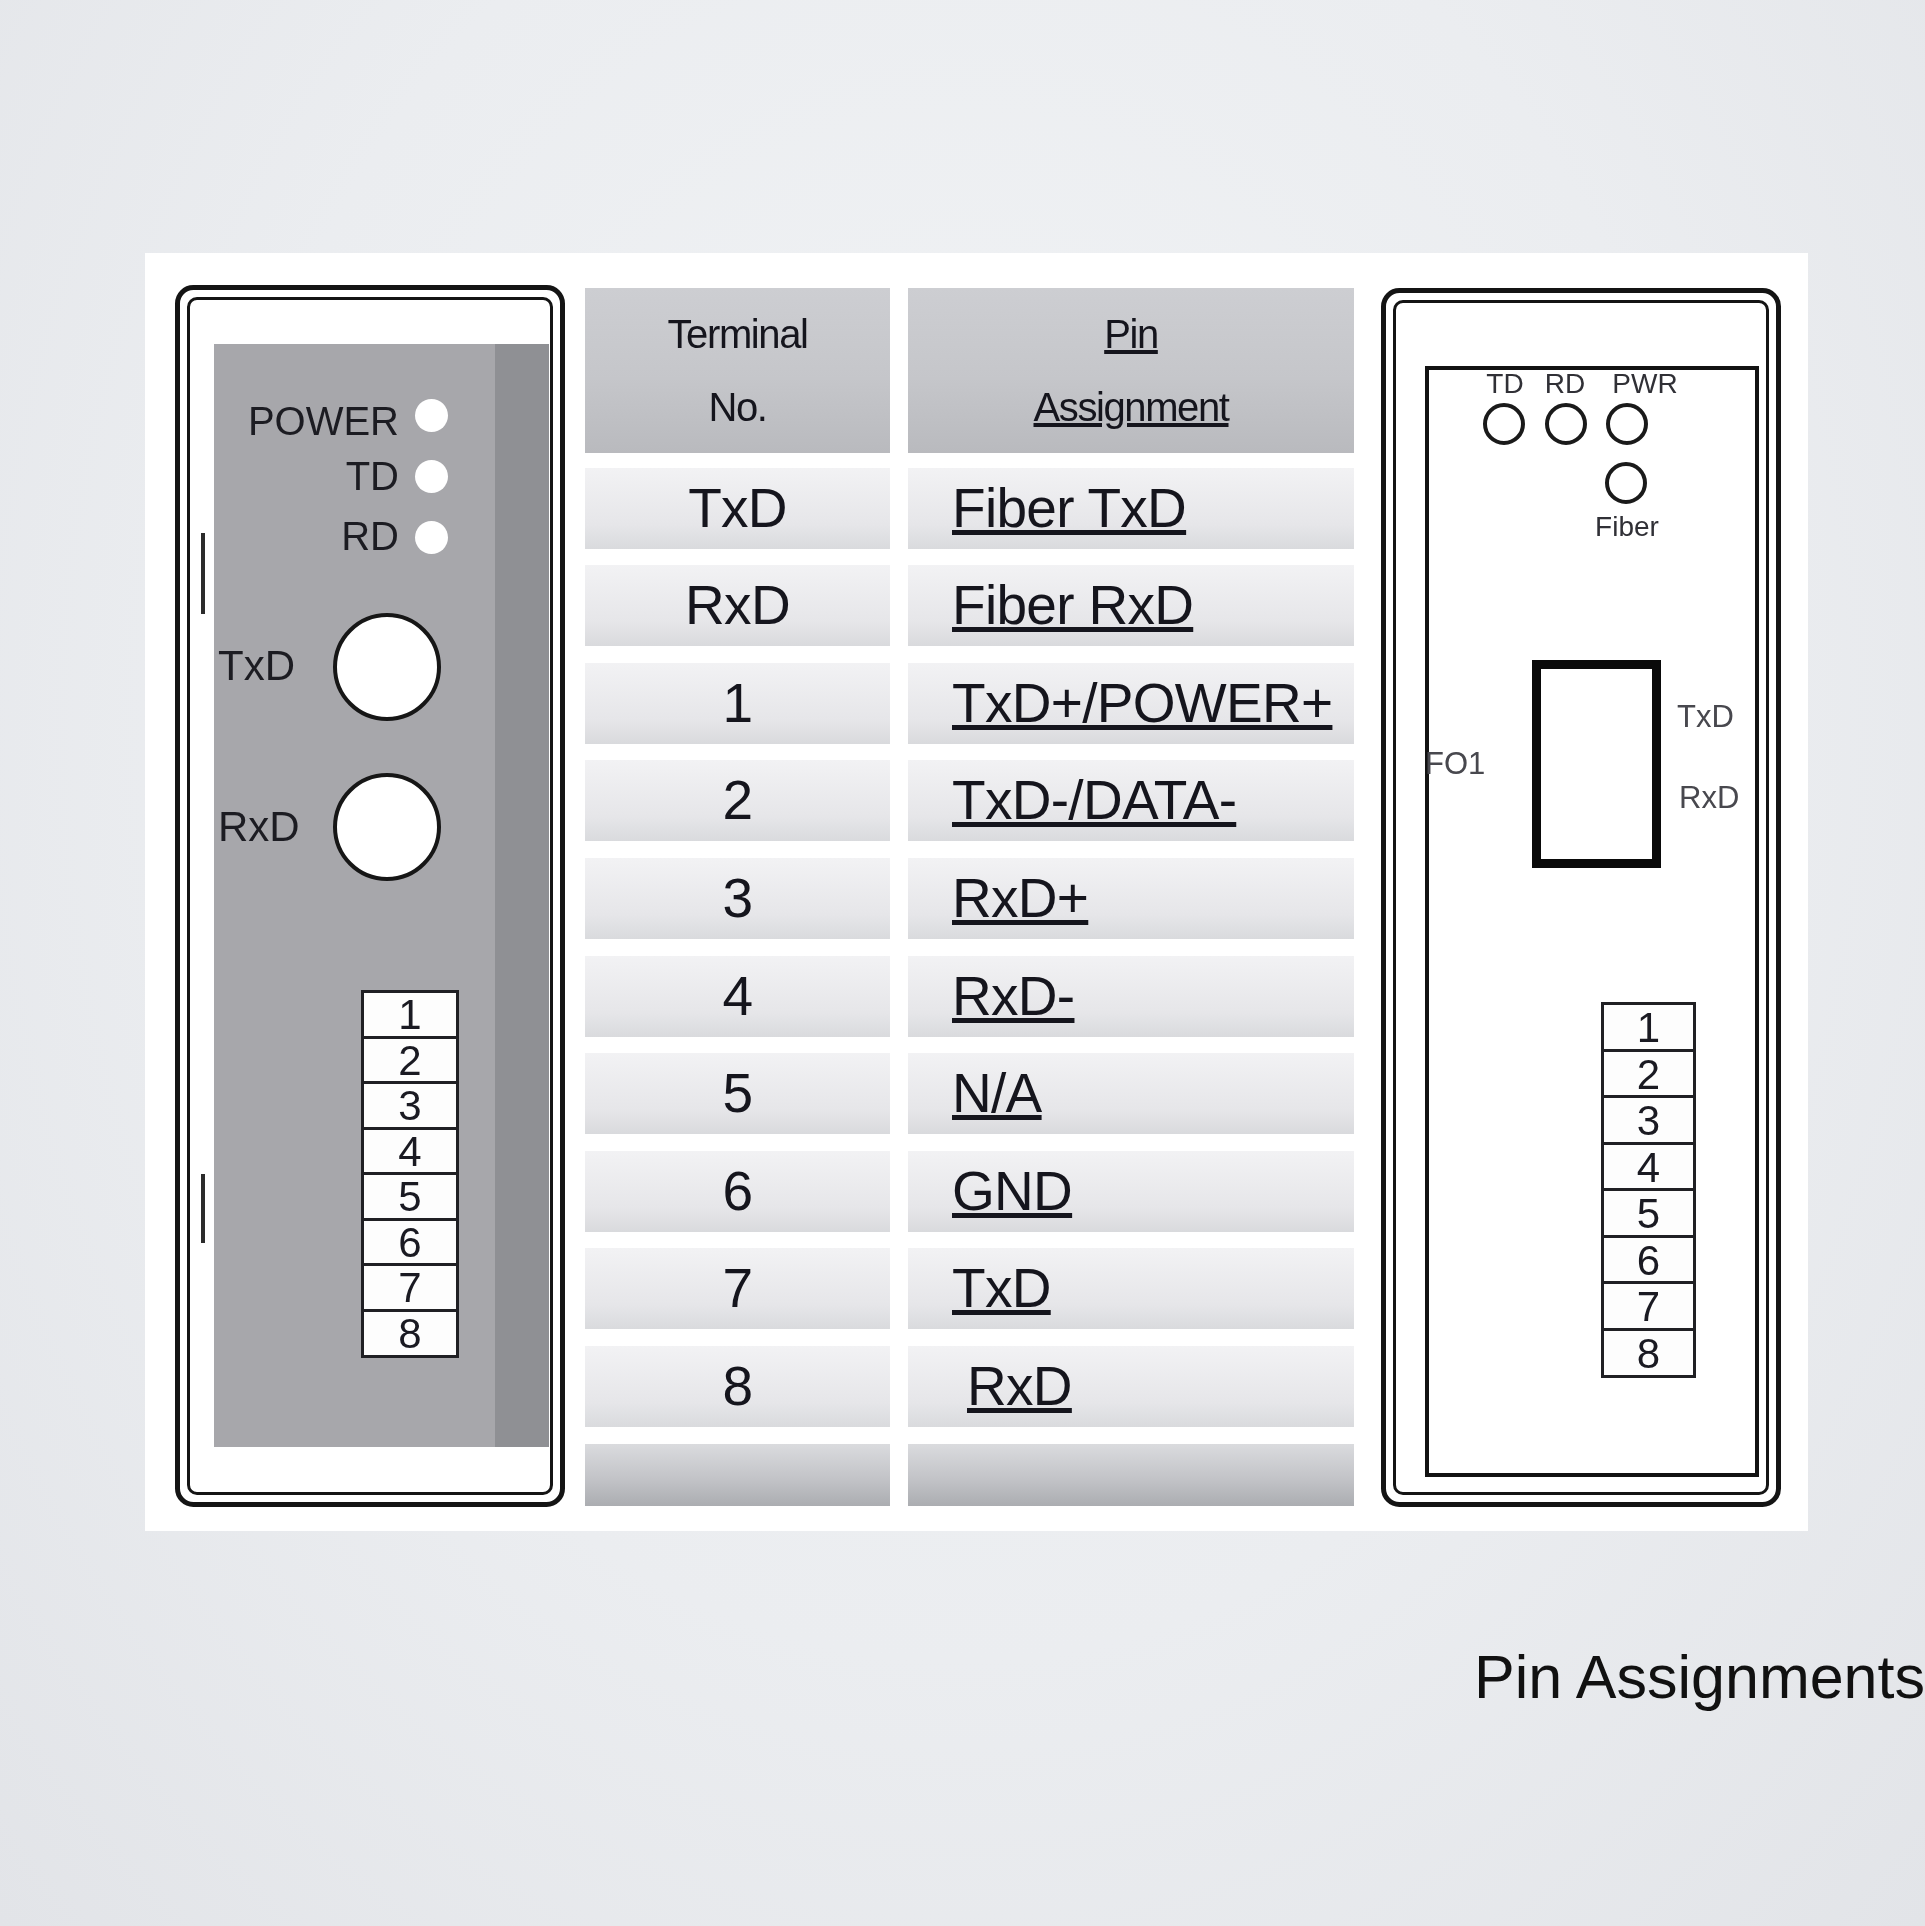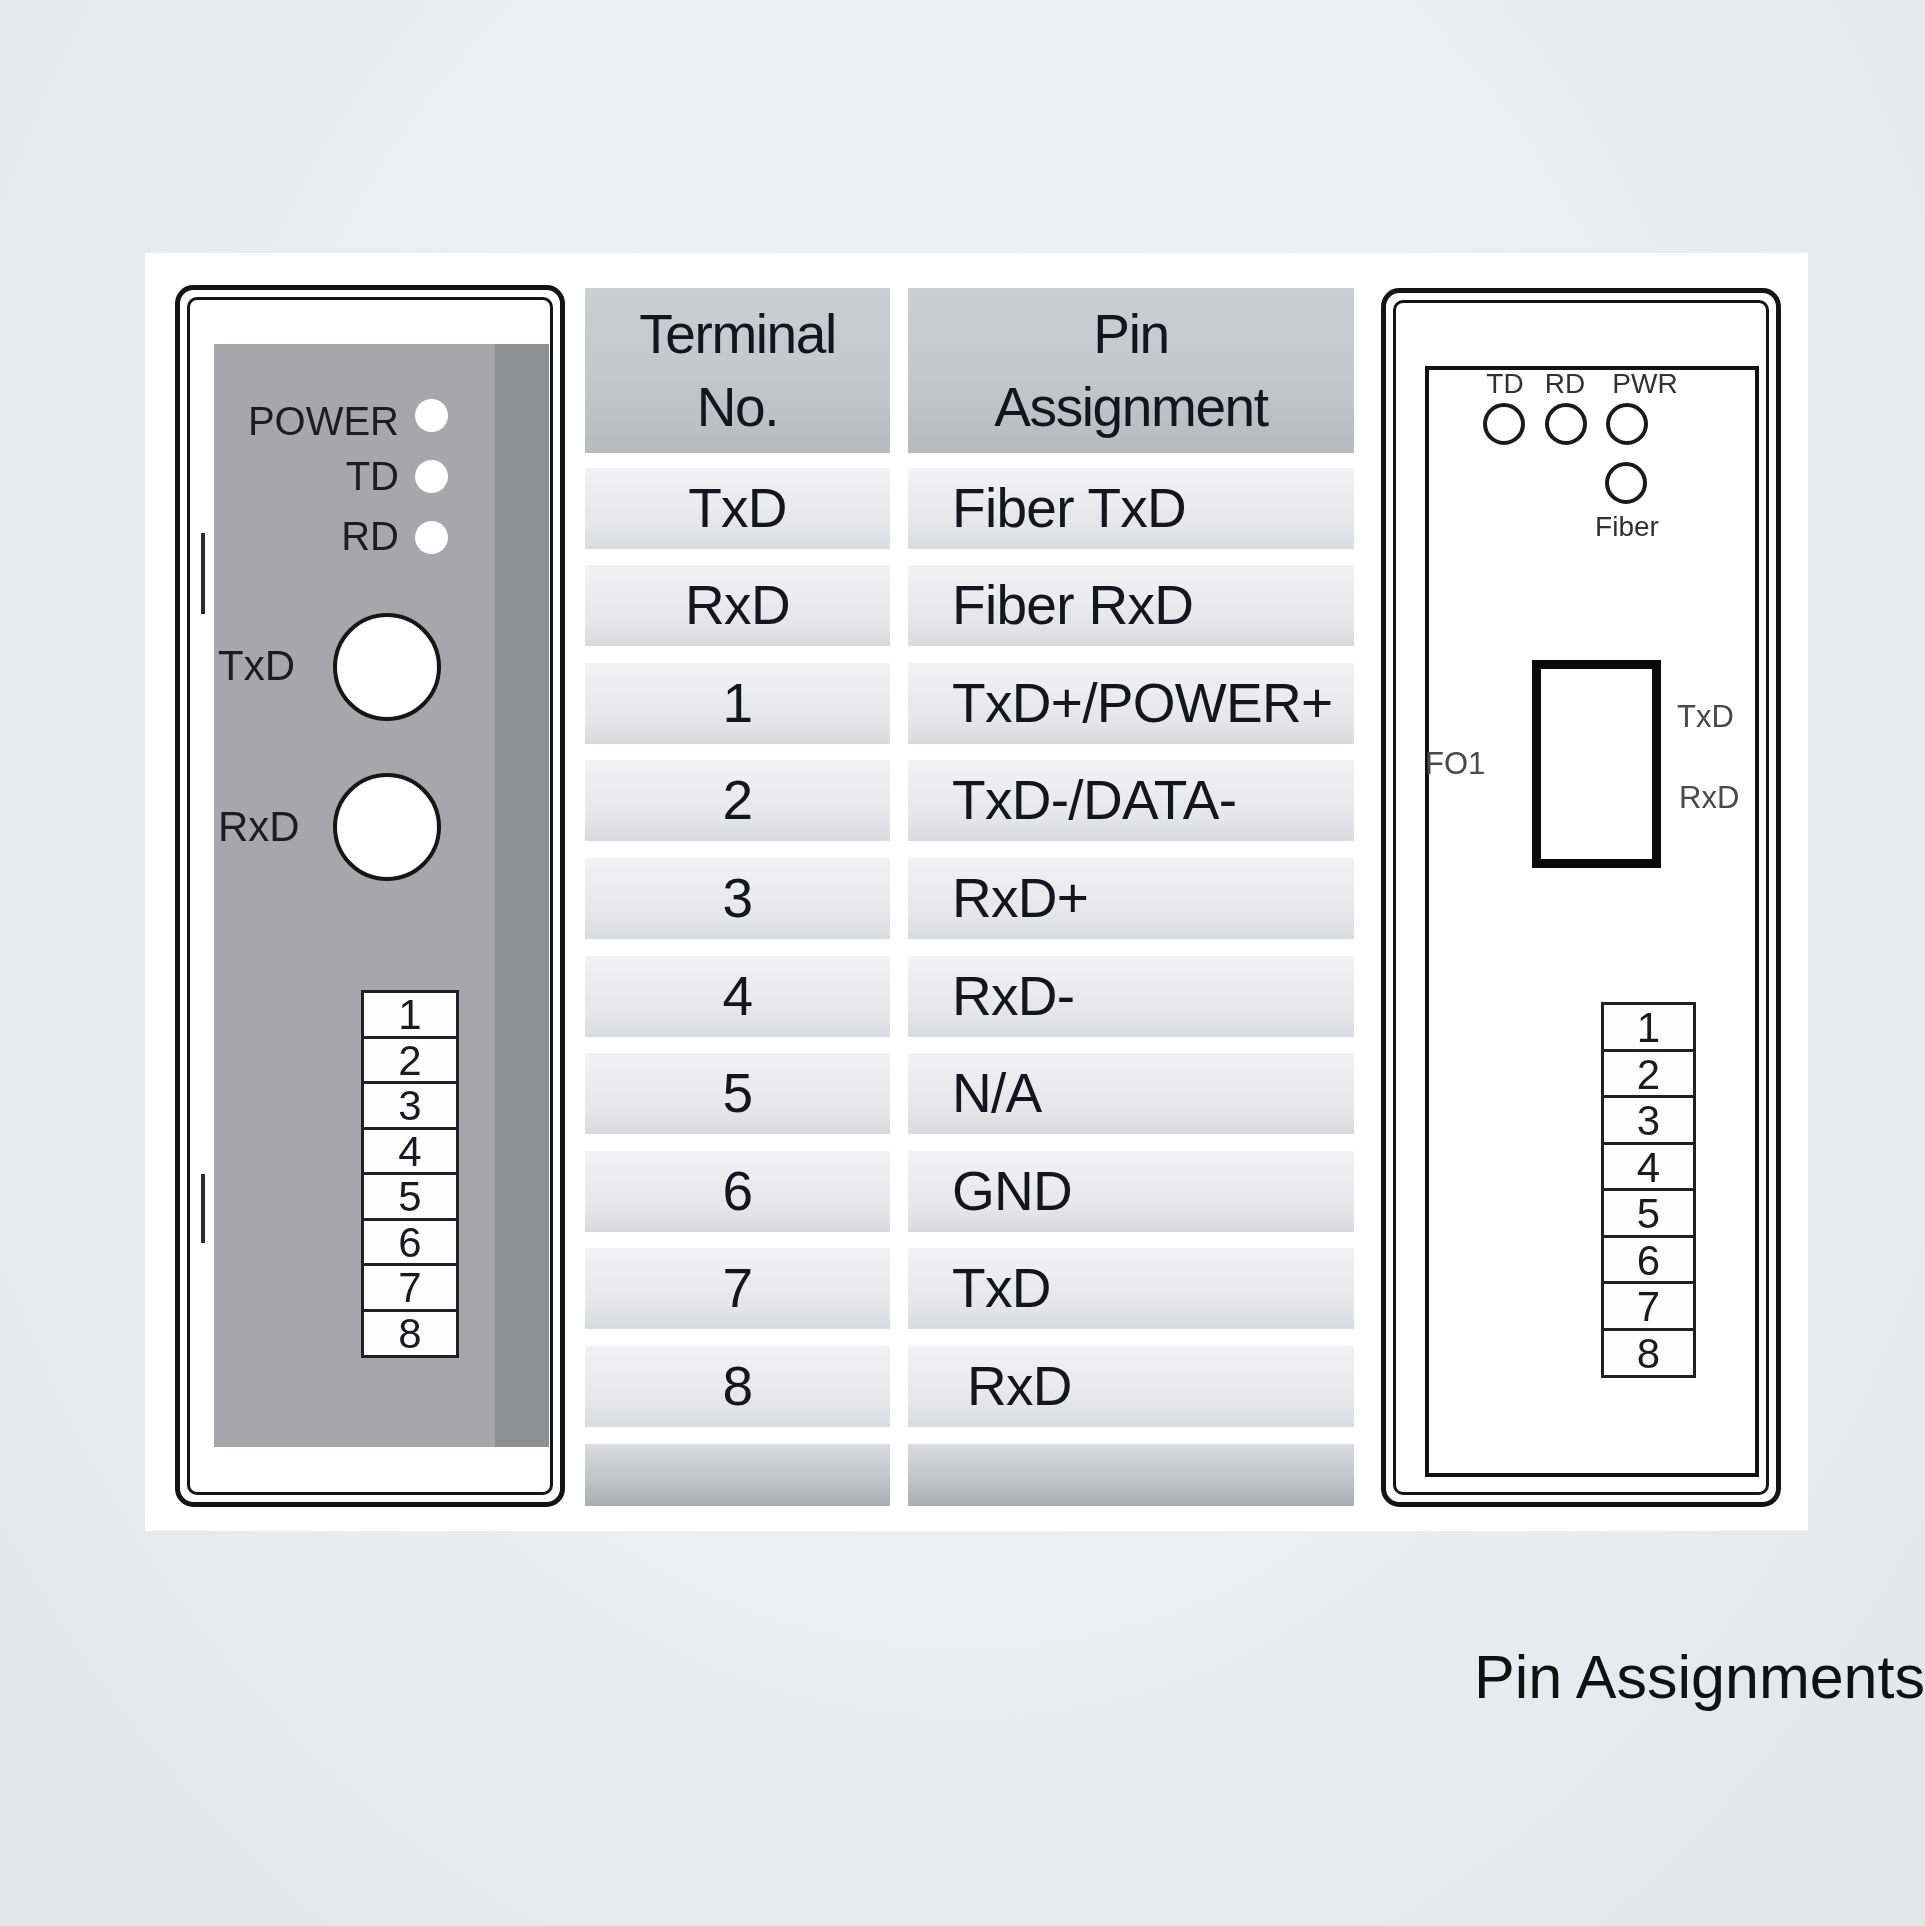--- a/index.html
+++ b/index.html
@@ -33,24 +33,24 @@
   .tcell + .tcell{margin-top:-3.5px;}
   .tblock-l{left:361px;top:990px;width:98px;}
   .tblock-l .tcell{height:49px;line-height:44px;}
   .tblock-r{left:1601px;top:1002px;width:95px;}
   .tblock-r .tcell{height:50px;line-height:45px;}
 
   
   .trow{left:0;right:0;position:absolute;}
   .cell{position:absolute;box-sizing:border-box;color:#15151d;}
   .c1{left:585px;width:305px;}
-  .c2{left:908px;width:446px;}
+  .c2{left:908px;width:446px;text-decoration:underline;}
   .thead .cell{height:165px;background:linear-gradient(180deg,#cdced2 0%,#c5c6ca 55%,#b9babe 100%);
     display:flex;flex-direction:column;align-items:center;justify-content:center;
-    font-size:55px;letter-spacing:-1.4px;line-height:73px;}
+    font-size:40px;letter-spacing:-1.4px;line-height:73px;}
   .tbody .cell{height:81px;background:linear-gradient(180deg,#f2f2f4 0%,#e6e6e9 70%,#d9dadd 100%);
     font-size:55px;letter-spacing:-0.7px;line-height:81px;}
   .tbody .c1{text-align:center;}
   .tbody .c2{text-align:left;padding-left:44px;}
   .tfoot .cell{height:62px;background:linear-gradient(180deg,#dadbde 0%,#c3c4c8 55%,#abadb1 100%);}
 
   
   .dev-r{left:1381px;top:288px;width:400px;height:1219px;}
   .inner-panel{left:1425px;top:366px;width:334px;height:1111px;border:4.2px solid #121212;
     background:#fff;box-sizing:border-box;}

